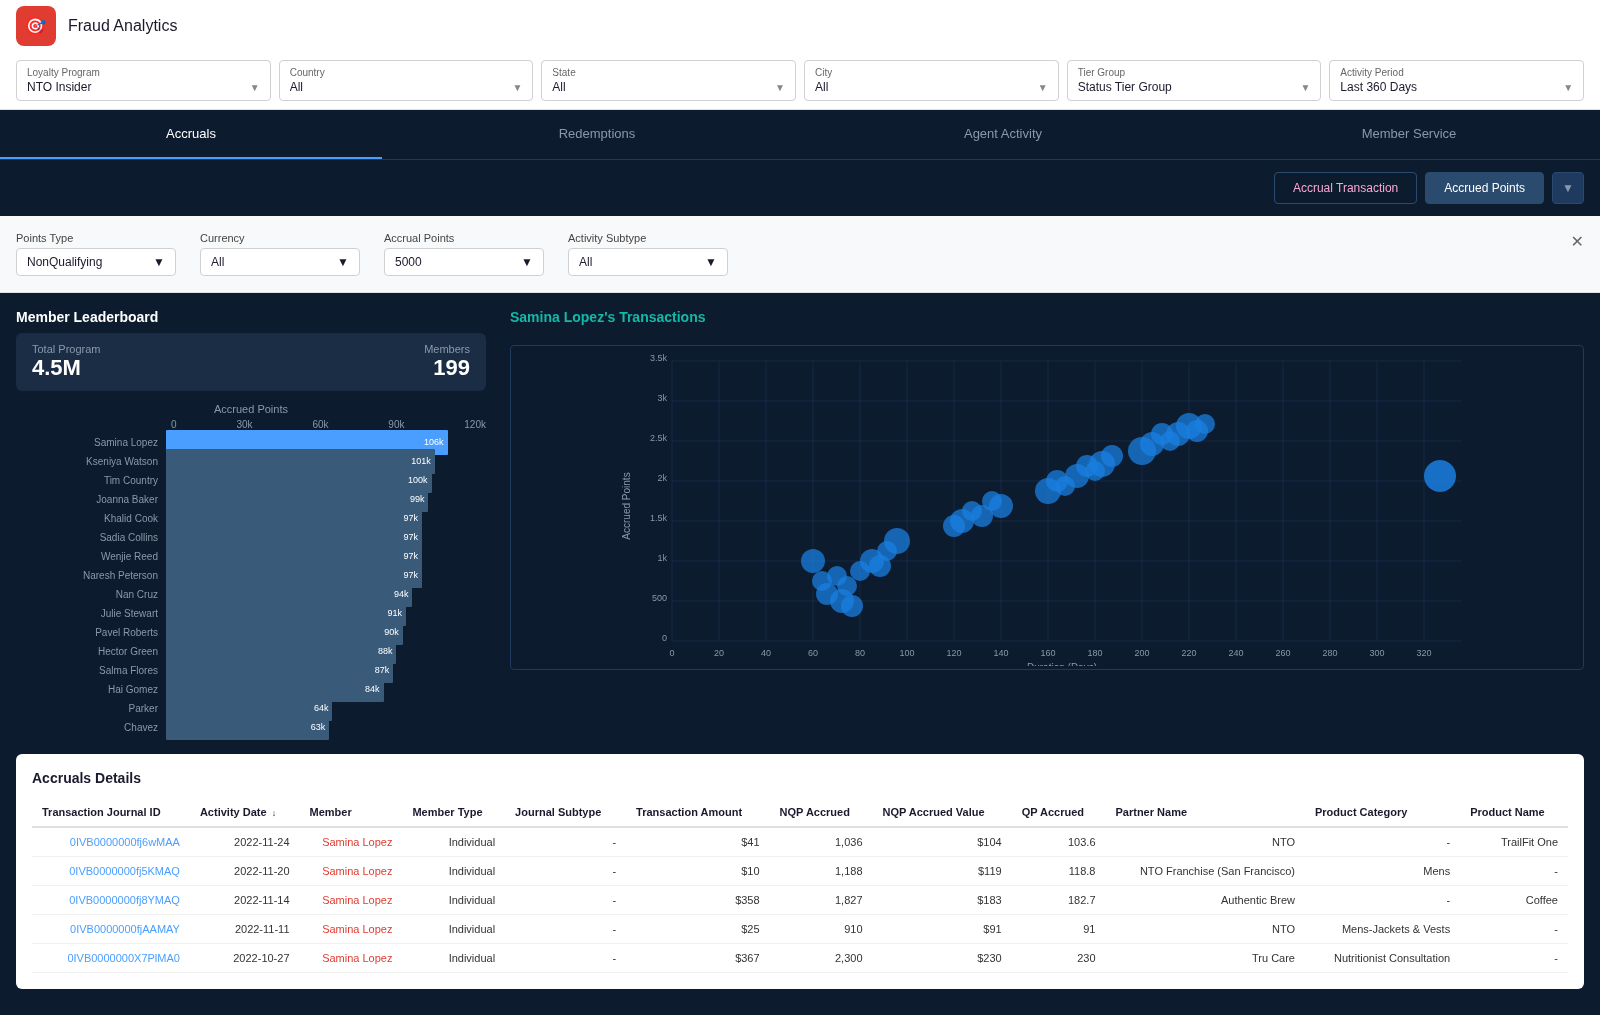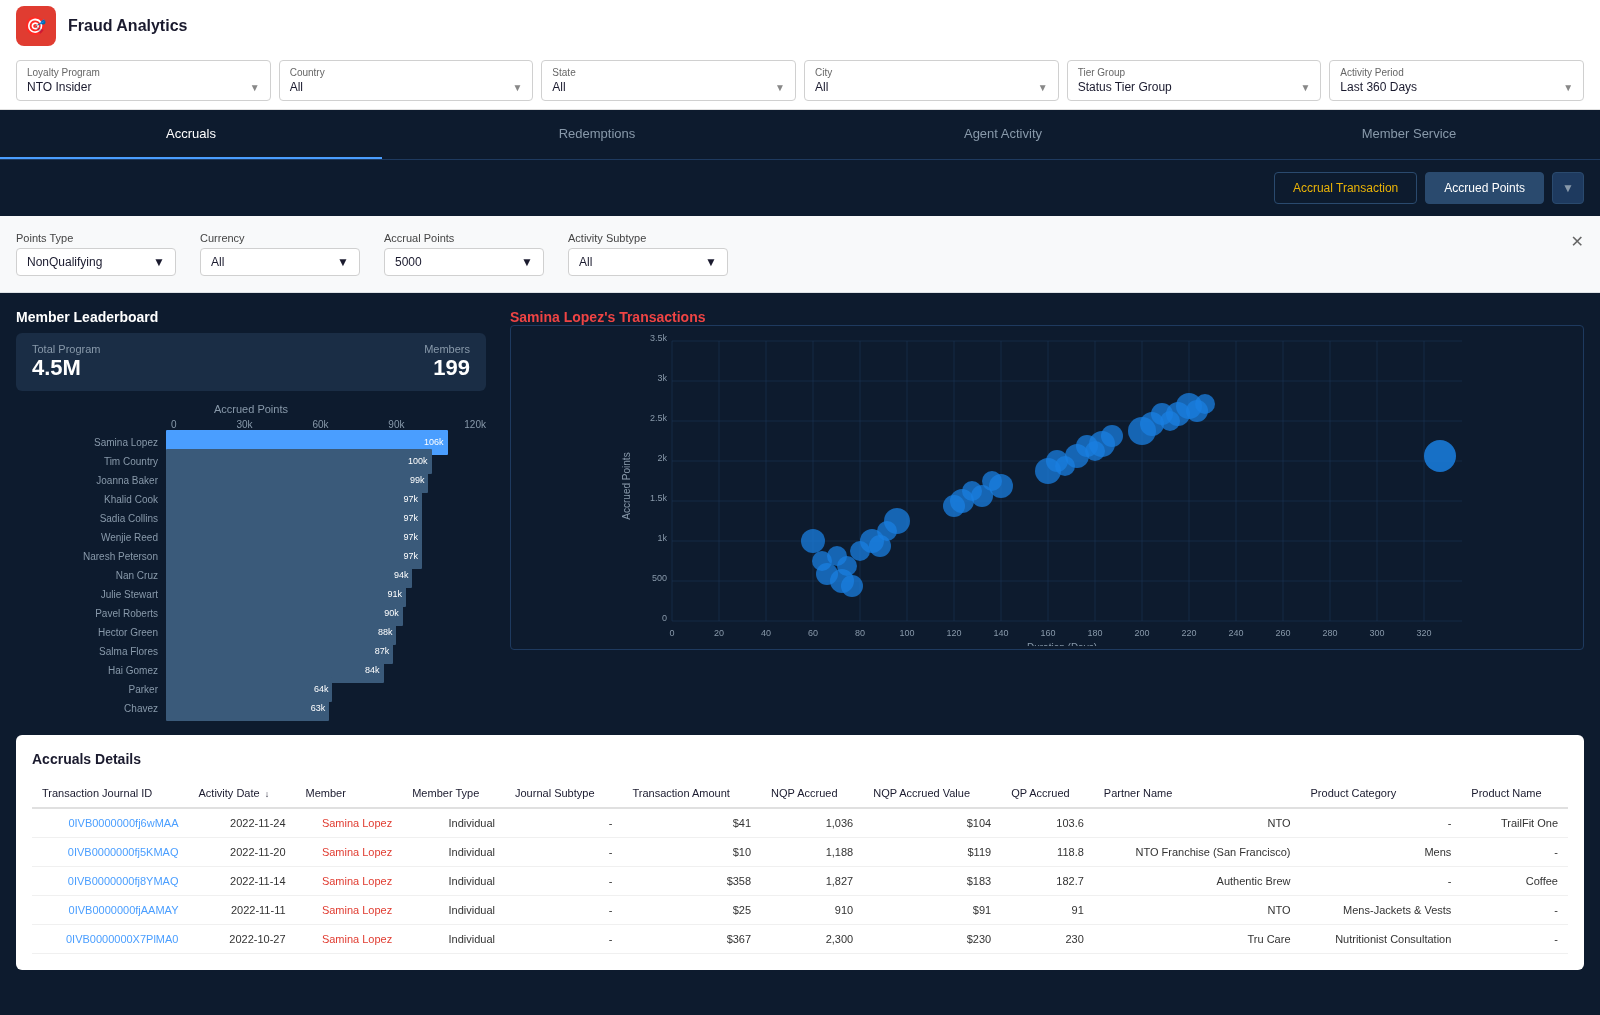--- a/index.html
+++ b/index.html
@@ -1,37 +1,37 @@
 <!DOCTYPE html>
 <html><head>
   <meta charset="utf-8">
   <style>
     * { box-sizing: border-box; margin: 0; padding: 0; }
     body { font-family: 'Segoe UI', Arial, sans-serif; background: #0d1b2e; color: #fff; font-size: 12px; }
 
     
     .top-header { background: #fff; display: flex; align-items: center; padding: 8px 16px; gap: 12px; height: 52px; }
     .app-logo { background: #e03c31; border-radius: 8px; width: 40px; height: 40px; display: flex; align-items: center; justify-content: center; }
-    .app-title { color: #1a1a2e; font-size: 16px; font-weight: 700; }
+    .app-title { color: #1a1a2e; font-size: 16px; font-weight: 400; }
 
     
     .filters-bar { background: #fff; padding: 8px 16px; display: flex; gap: 8px; border-bottom: 1px solid #e0e0e0; }
     .filter-group { display: flex; flex-direction: column; gap: 2px; flex: 1; border: 1px solid #d0d0d0; border-radius: 4px; padding: 6px 10px; background: #fff; cursor: pointer; }
     .filter-label { font-size: 10px; color: #666; }
     .filter-value { font-size: 12px; color: #1a1a2e; font-weight: 500; display: flex; align-items: center; justify-content: space-between; }
     .filter-value .chevron { color: #888; font-size: 10px; }
 
     
     .tabs-bar { display: flex; background: #0d1b2e; border-bottom: 1px solid #1e3a5f; gap: 24px; }
     .tab { flex: 1; text-align: center; padding: 16px; color: #8899aa; cursor: pointer; font-size: 13px; border-bottom: 2px solid transparent; }
     .tab.active { color: #fff; border-bottom: 2px solid #4a9eff; }
 
     
     .sub-controls { background: #0d1b2e; padding: 12px 16px; display: flex; justify-content: flex-end; align-items: center; gap: 8px; }
-    .toggle-btn { padding: 8px 18px; border-radius: 4px; border: 1px solid #2a4a6e; cursor: pointer; font-size: 12px; background: transparent; color: #eab308; }
+    .toggle-btn { padding: 8px 18px; border-radius: 4px; border: 1px solid #2a4a6e; cursor: pointer; font-size: 12px; background: transparent; color: #f9a8d4; }
     .toggle-btn.active { background: #2a4a6e; color: #fff; }
     .filter-icon-btn { background: #1e3a5f; border: 1px solid #2a4a6e; border-radius: 4px; width: 32px; height: 32px; display: flex; align-items: center; justify-content: center; cursor: pointer; color: #8899aa; }
 
     
     .filter-panel { background: #f8f9fa; padding: 16px; display: flex; gap: 24px; align-items: flex-start; border-bottom: 1px solid #dee2e6; }
     .filter-panel-close { margin-left: auto; cursor: pointer; color: #666; font-size: 16px; align-self: flex-start; }
     .fp-group { display: flex; flex-direction: column; gap: 4px; min-width: 150px; }
     .fp-label { font-size: 11px; color: #444; font-weight: 500; }
     .fp-select { border: 1px solid #d0d0d0; border-radius: 4px; padding: 6px 10px; font-size: 12px; color: #1a1a2e; background: #fff; display: flex; align-items: center; justify-content: space-between; cursor: pointer; min-width: 160px; }
 
@@ -51,28 +51,28 @@
     .bar-axis { display: flex; justify-content: space-between; padding: 0 0 4px 155px; font-size: 10px; color: #8899aa; }
     .bar-row { display: flex; align-items: center; margin-bottom: 3px; height: 16px; }
     .bar-name { width: 150px; text-align: right; padding-right: 8px; font-size: 10px; color: #8899aa; flex-shrink: 0; }
     .bar-track { flex: 1; height: 25px; position: relative; }
     .bar-fill { height: 100%; border-radius: 1px; display: flex; align-items: center; justify-content: flex-end; padding-right: 4px; font-size: 9px; color: #fff; white-space: nowrap; }
     .bar-fill.highlight { background: #4a9eff; }
     .bar-fill.normal { background: #3a5a7a; }
 
     
     .scatter-section { flex: 1; padding-left: 24px; }
-    .scatter-title { font-size: 14px; font-weight: 600; color: #ef4444; margin-bottom: 0; }
+    .scatter-title { font-size: 14px; font-weight: 600; color: #14b8a6; margin-bottom: 20px; }
     .scatter-chart { position: relative; background: #0d1b2e; border: 1px solid #1e3a5f; border-radius: 4px; }
 
     
     .table-section { background: #fff; margin: 0; padding: 16px; border-radius: 4px; }
     .table-title { font-size: 14px; font-weight: 600; color: #1a1a2e; margin-bottom: 12px; }
     table { width: 100%; border-collapse: collapse; font-size: 11px; }
-    th { text-align: left; padding: 8px 10px; color: #1a1a2e; font-weight: 400; border-bottom: 2px solid #e0e0e0; white-space: nowrap; }
+    th { text-align: left; padding: 8px 10px; color: #1a1a2e; font-weight: 700; border-bottom: 2px solid #e0e0e0; white-space: nowrap; }
     td { padding: 8px 10px; border-bottom: 1px solid #f0f0f0; color: #333; white-space: nowrap; text-align: right; }
     td.link { color: #4a9eff; cursor: pointer; }
     td.member-link { color: #e03c31; cursor: pointer; }
     .sort-icon { font-size: 9px; margin-left: 2px; }
   </style>
 </head>
 <body>
 
 <div class="top-header">
   <div class="app-logo">
@@ -165,20 +165,26 @@
           <span>0</span>
           <span>30k</span>
           <span>60k</span>
           <span>90k</span>
           <span>120k</span>
         </div>
         <div class="bar-row">
       <div class="bar-name">Samina Lopez</div>
       <div class="bar-track">
         <div class="bar-fill highlight" style="width:88%">106k</div>
+      </div>
+    </div>
+        <div class="bar-row">
+      <div class="bar-name">Kseniya Watson</div>
+      <div class="bar-track">
+        <div class="bar-fill normal" style="width:84%">101k</div>
       </div>
     </div>
         <div class="bar-row">
       <div class="bar-name">Tim Country</div>
       <div class="bar-track">
         <div class="bar-fill normal" style="width:83%">100k</div>
       </div>
     </div>
         <div class="bar-row">
       <div class="bar-name">Joanna Baker</div>

